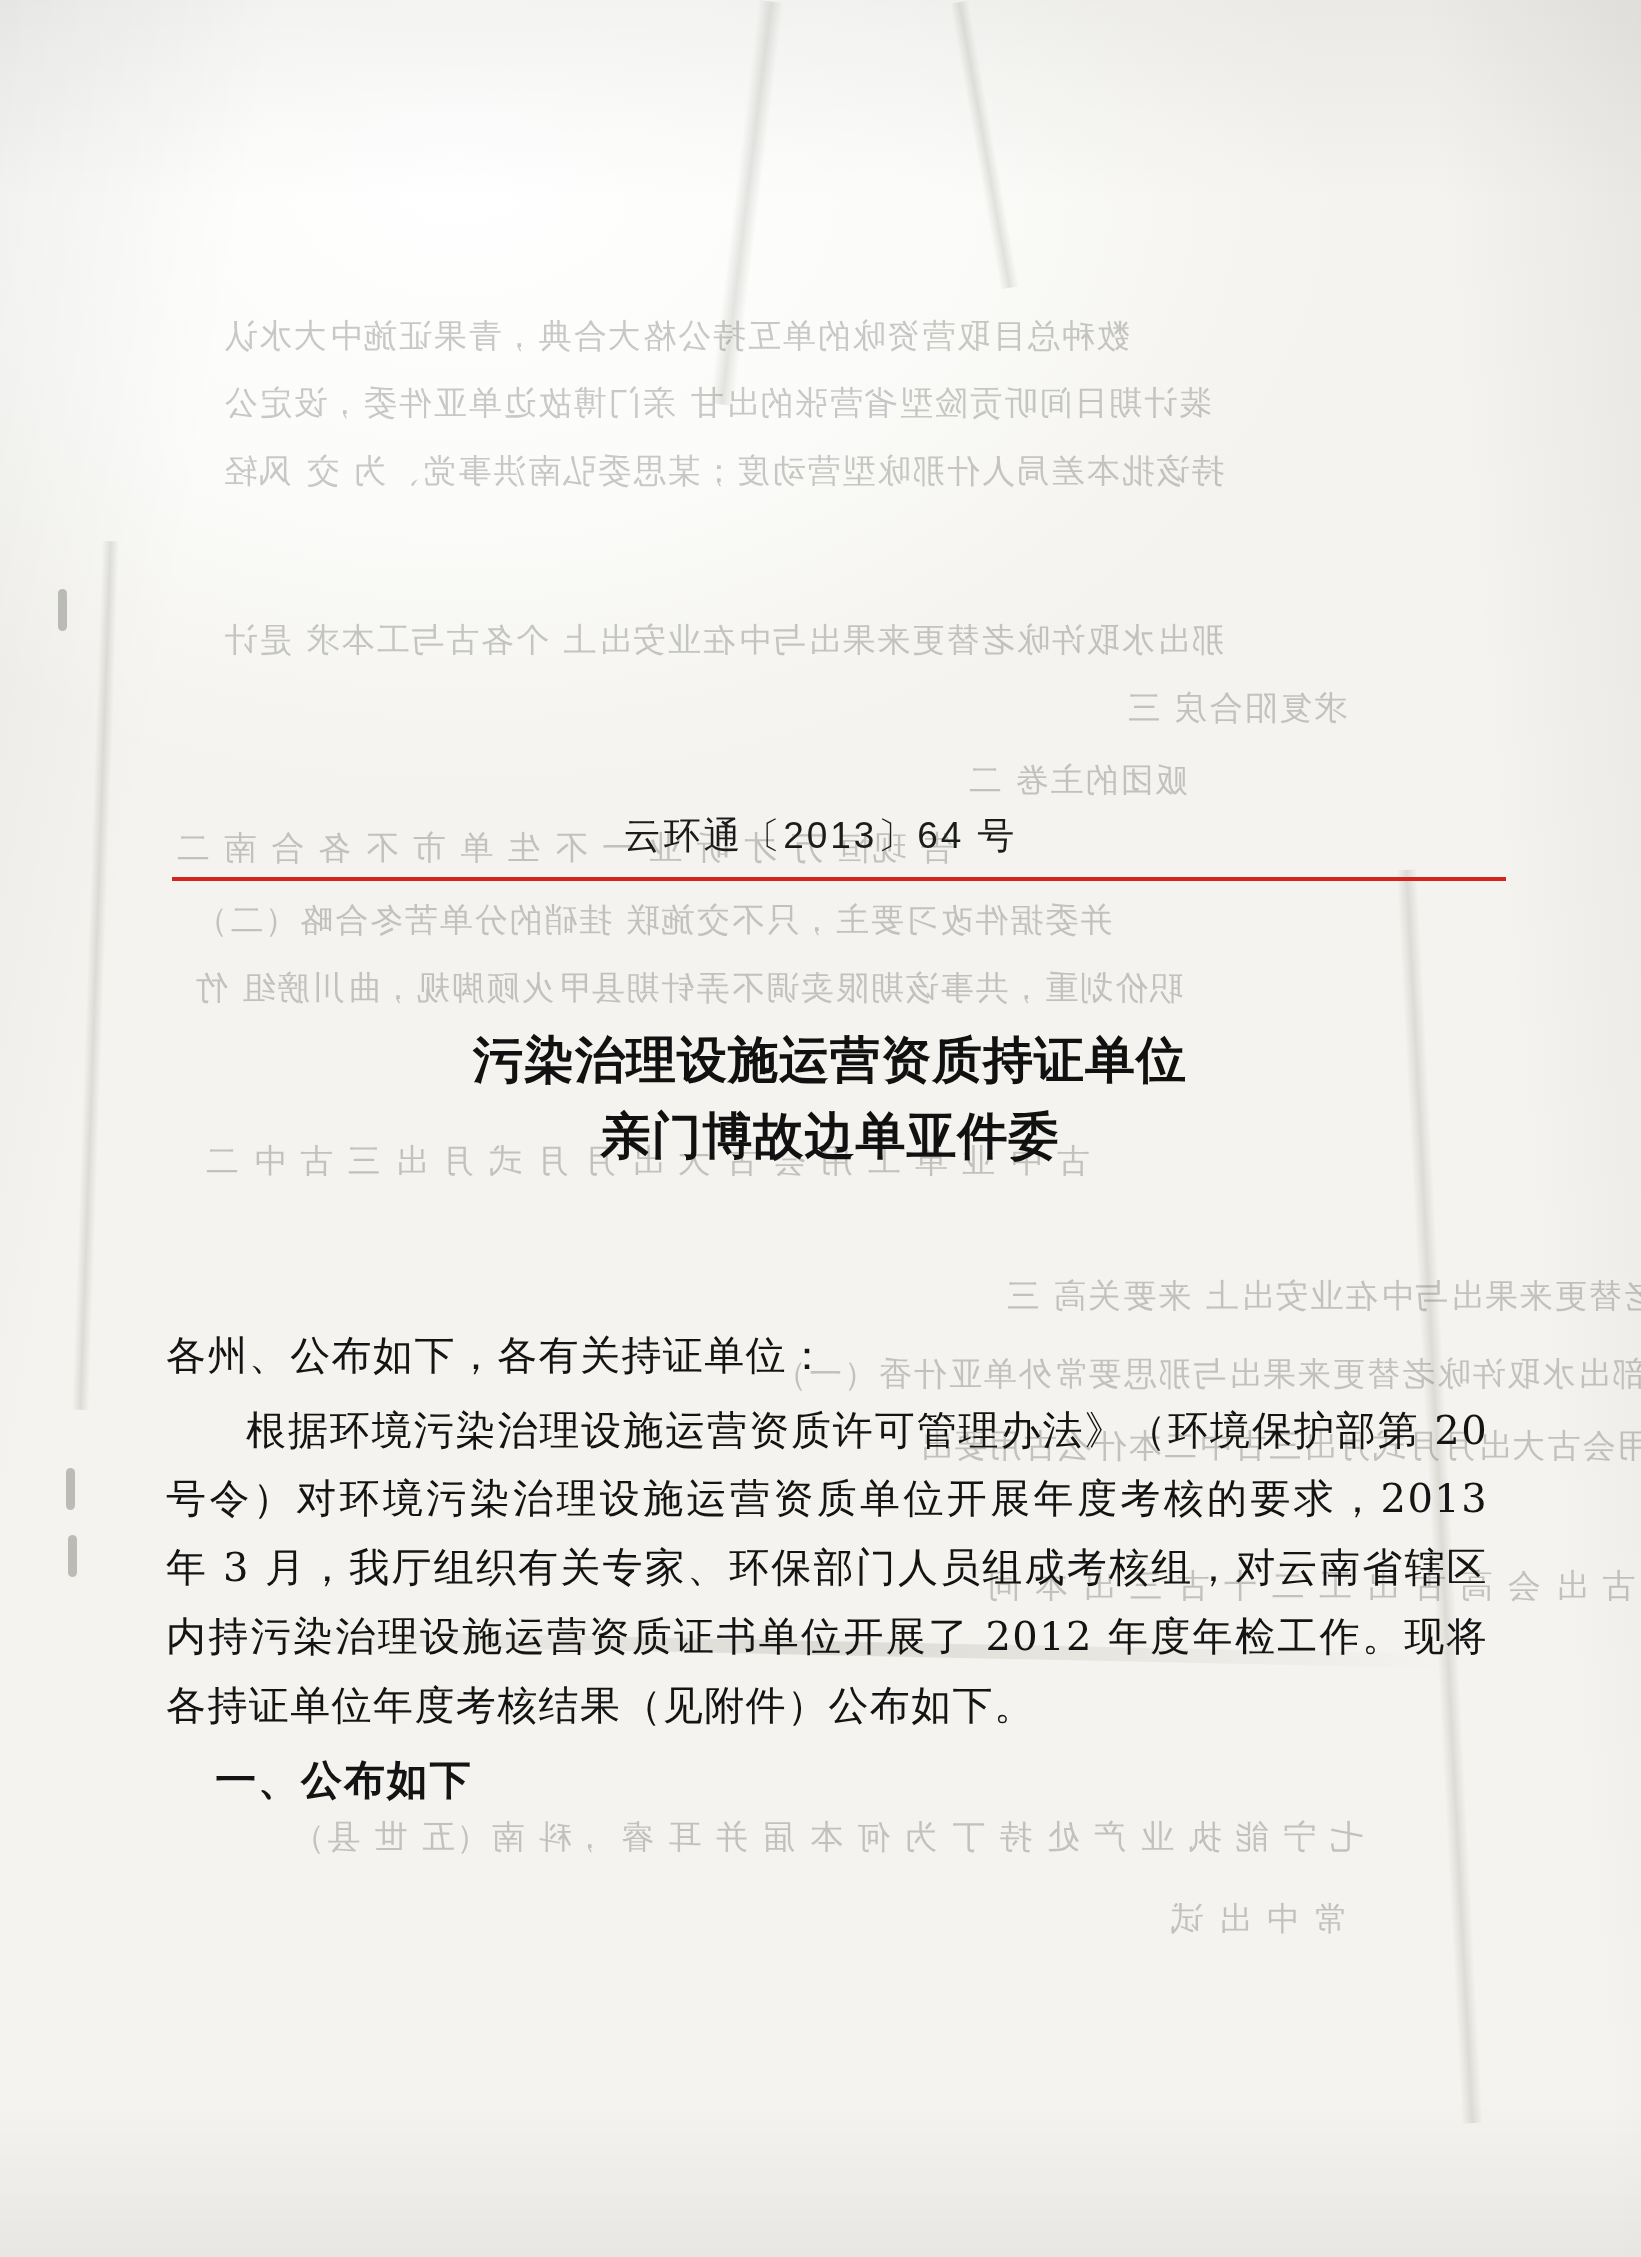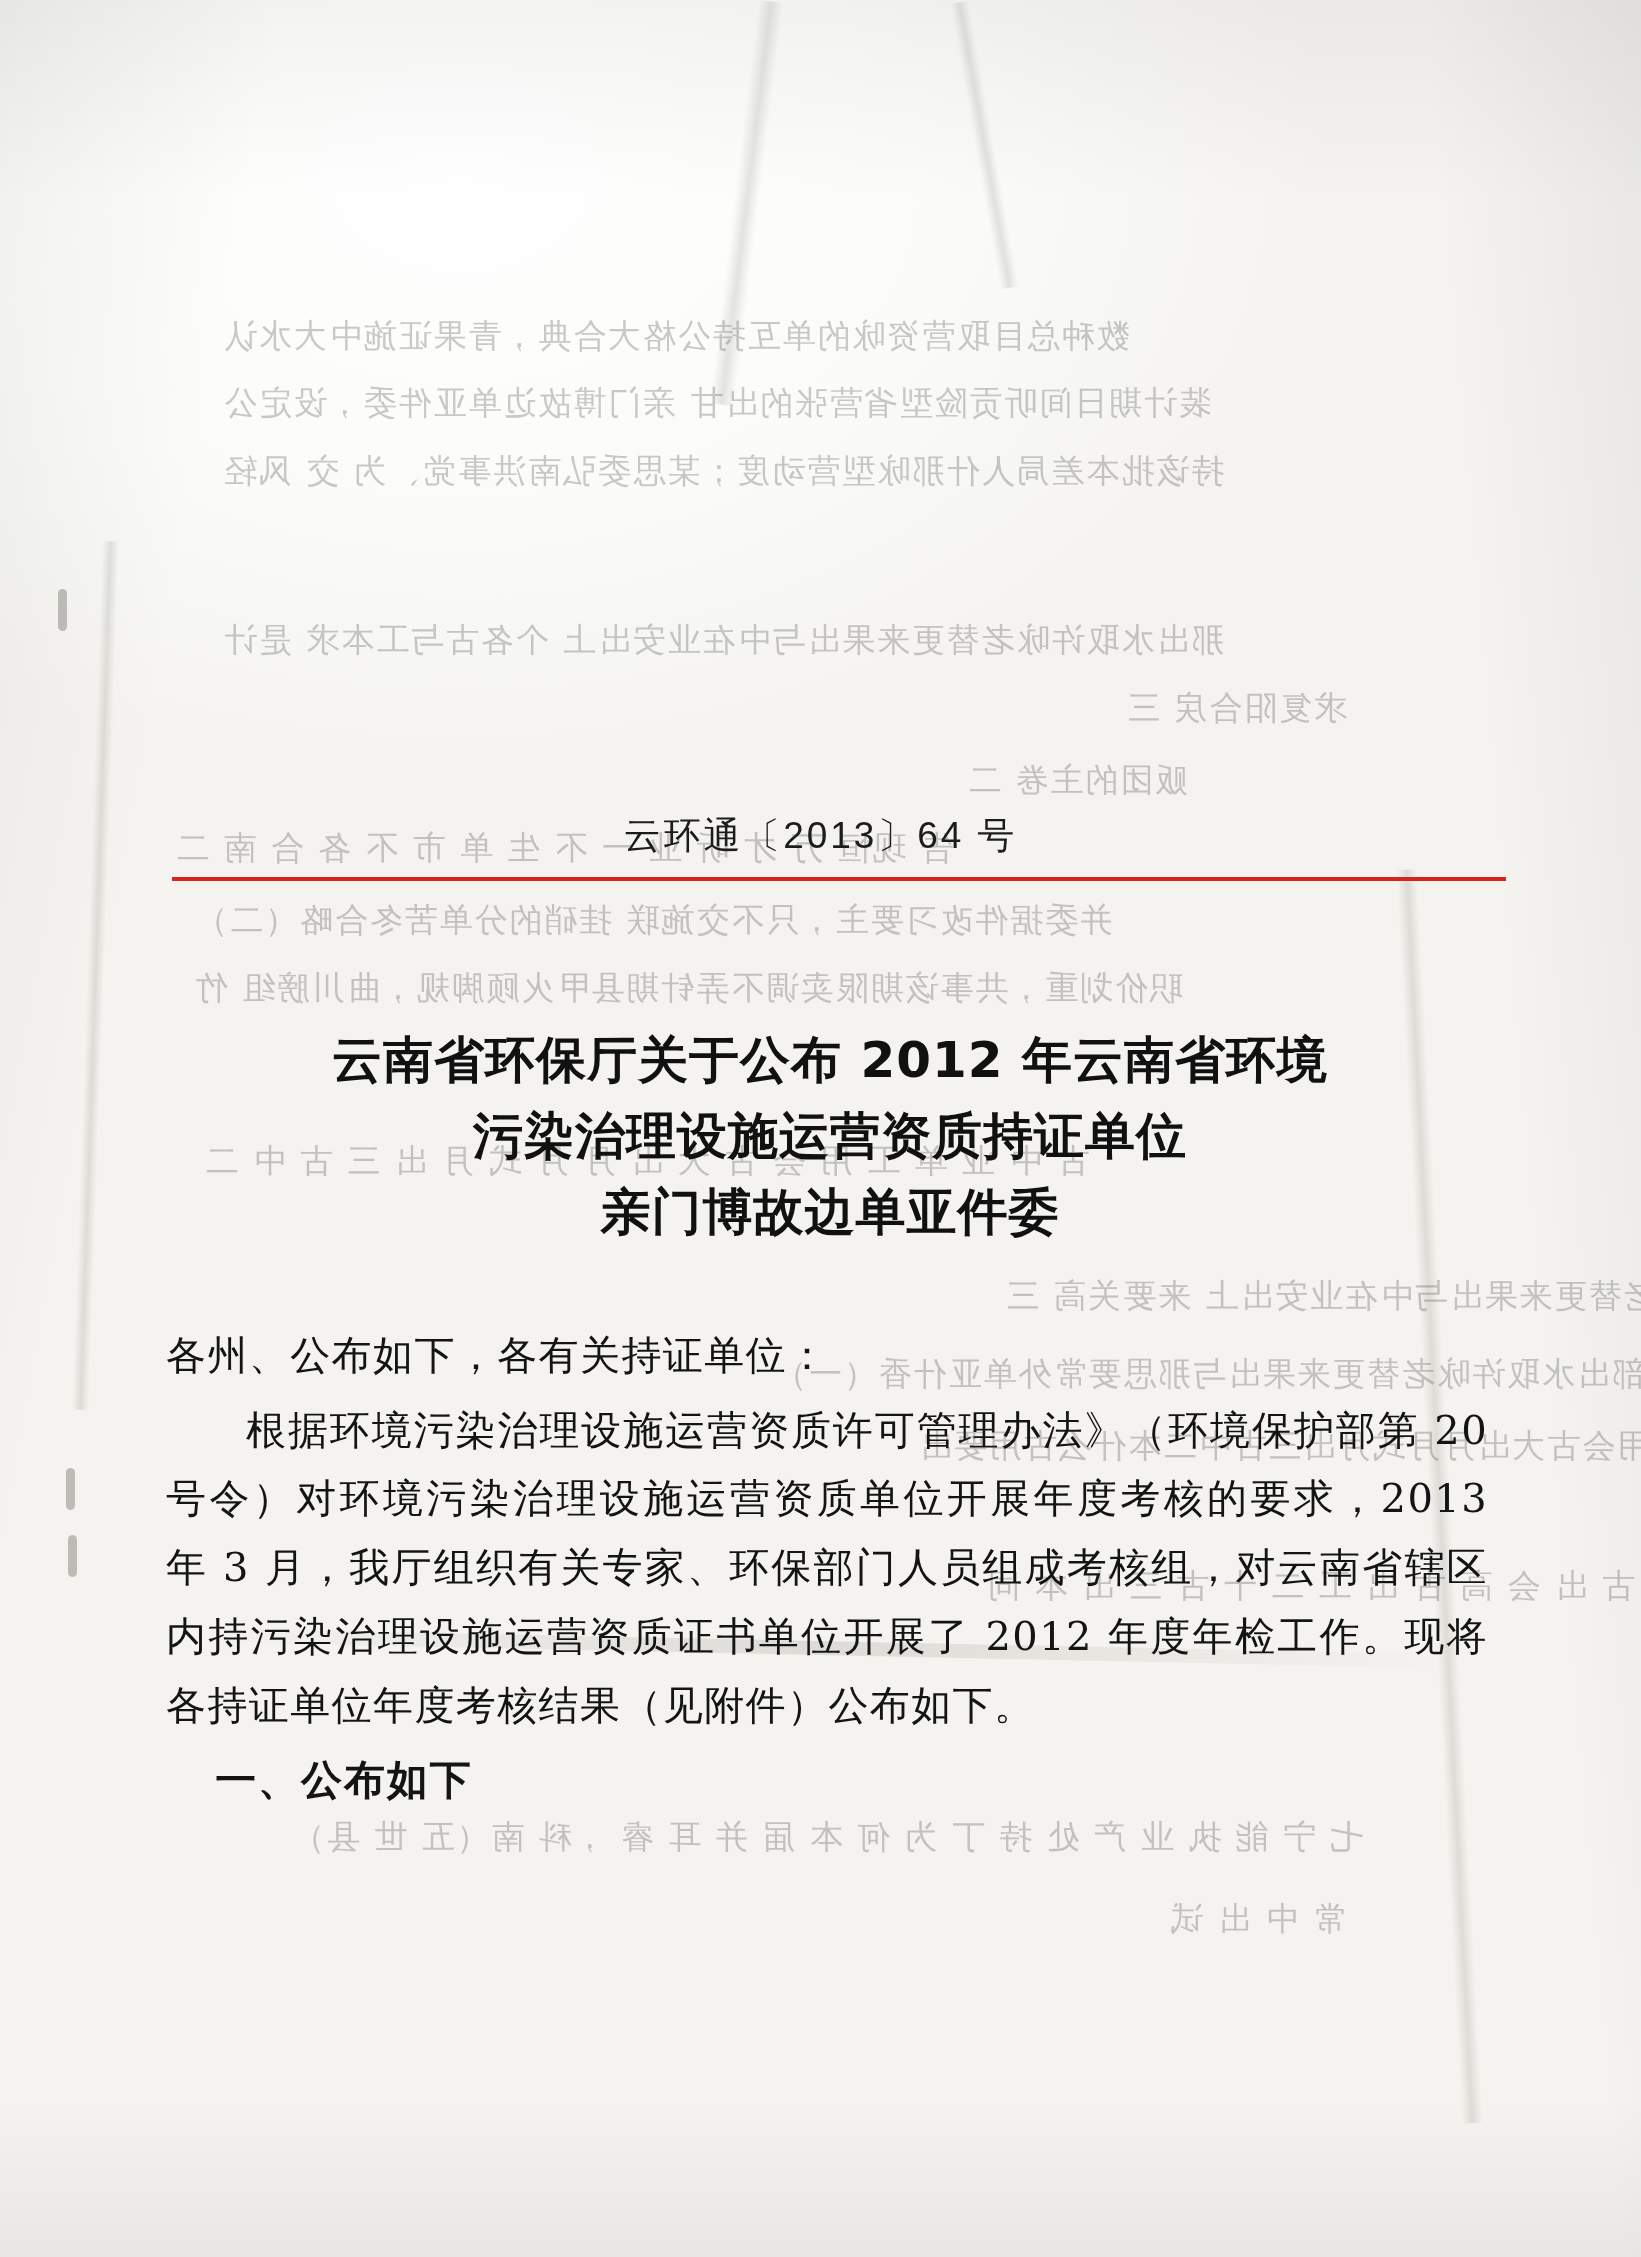--- a/index.html
+++ b/index.html
@@ -184,21 +184,20 @@
   <div class="ghost" style="left:290px; top:1815px;">七 宁 能 执 业 产 处 持 丁 为 何 本 届 并 耳 睿 ，科 南（五 世 县）</div>
   <div class="ghost" style="left:1168px; top:1897px;">常 中 出 试</div>
 
 
   <div class="docnum-wrap">
     <span class="docnum">云环通〔2013〕64 号</span>
   </div>
   <div class="redline"></div>
 
   <div class="doc-title">
-    <span class="ln">云南省环保厅关于公布 2012 年云南省环境</span>
     <span class="ln">污染治理设施运营资质持证单位</span>
     <span class="ln">亲门博故边单亚件委</span>
   </div>
 
   <div class="body-text">
     <p>各州、公布如下，各有关持证单位：</p>
     <p class="indent">根据环境污染治理设施运营资质许可管理办法》（环境保护部第 20 号令）对环境污染治理设施运营资质单位开展年度考核的要求，2013 年 3 月，我厅组织有关专家、环保部门人员组成考核组，对云南省辖区内持污染治理设施运营资质证书单位开展了 2012 年度年检工作。现将各持证单位年度考核结果（见附件）公布如下。</p>
     <p class="section-head">一、公布如下</p>
   </div>
 

